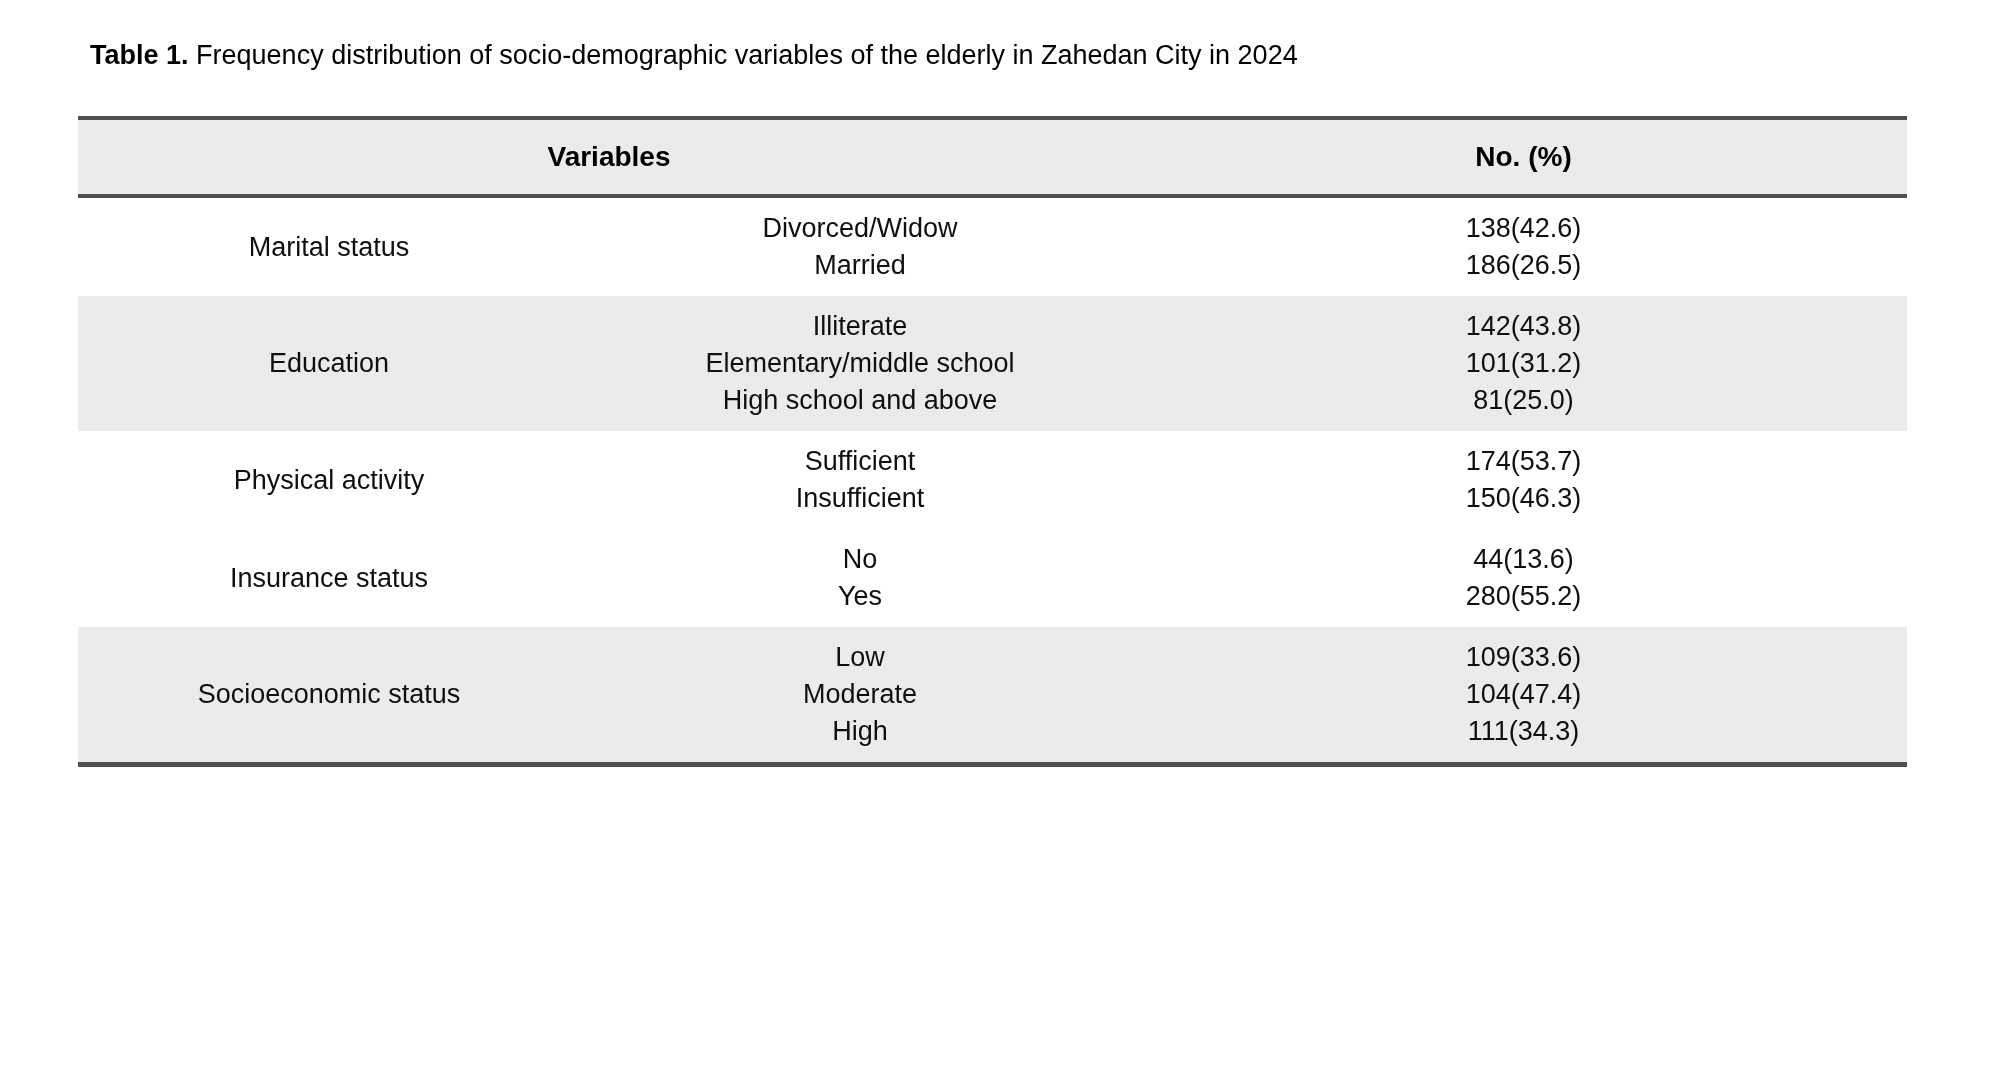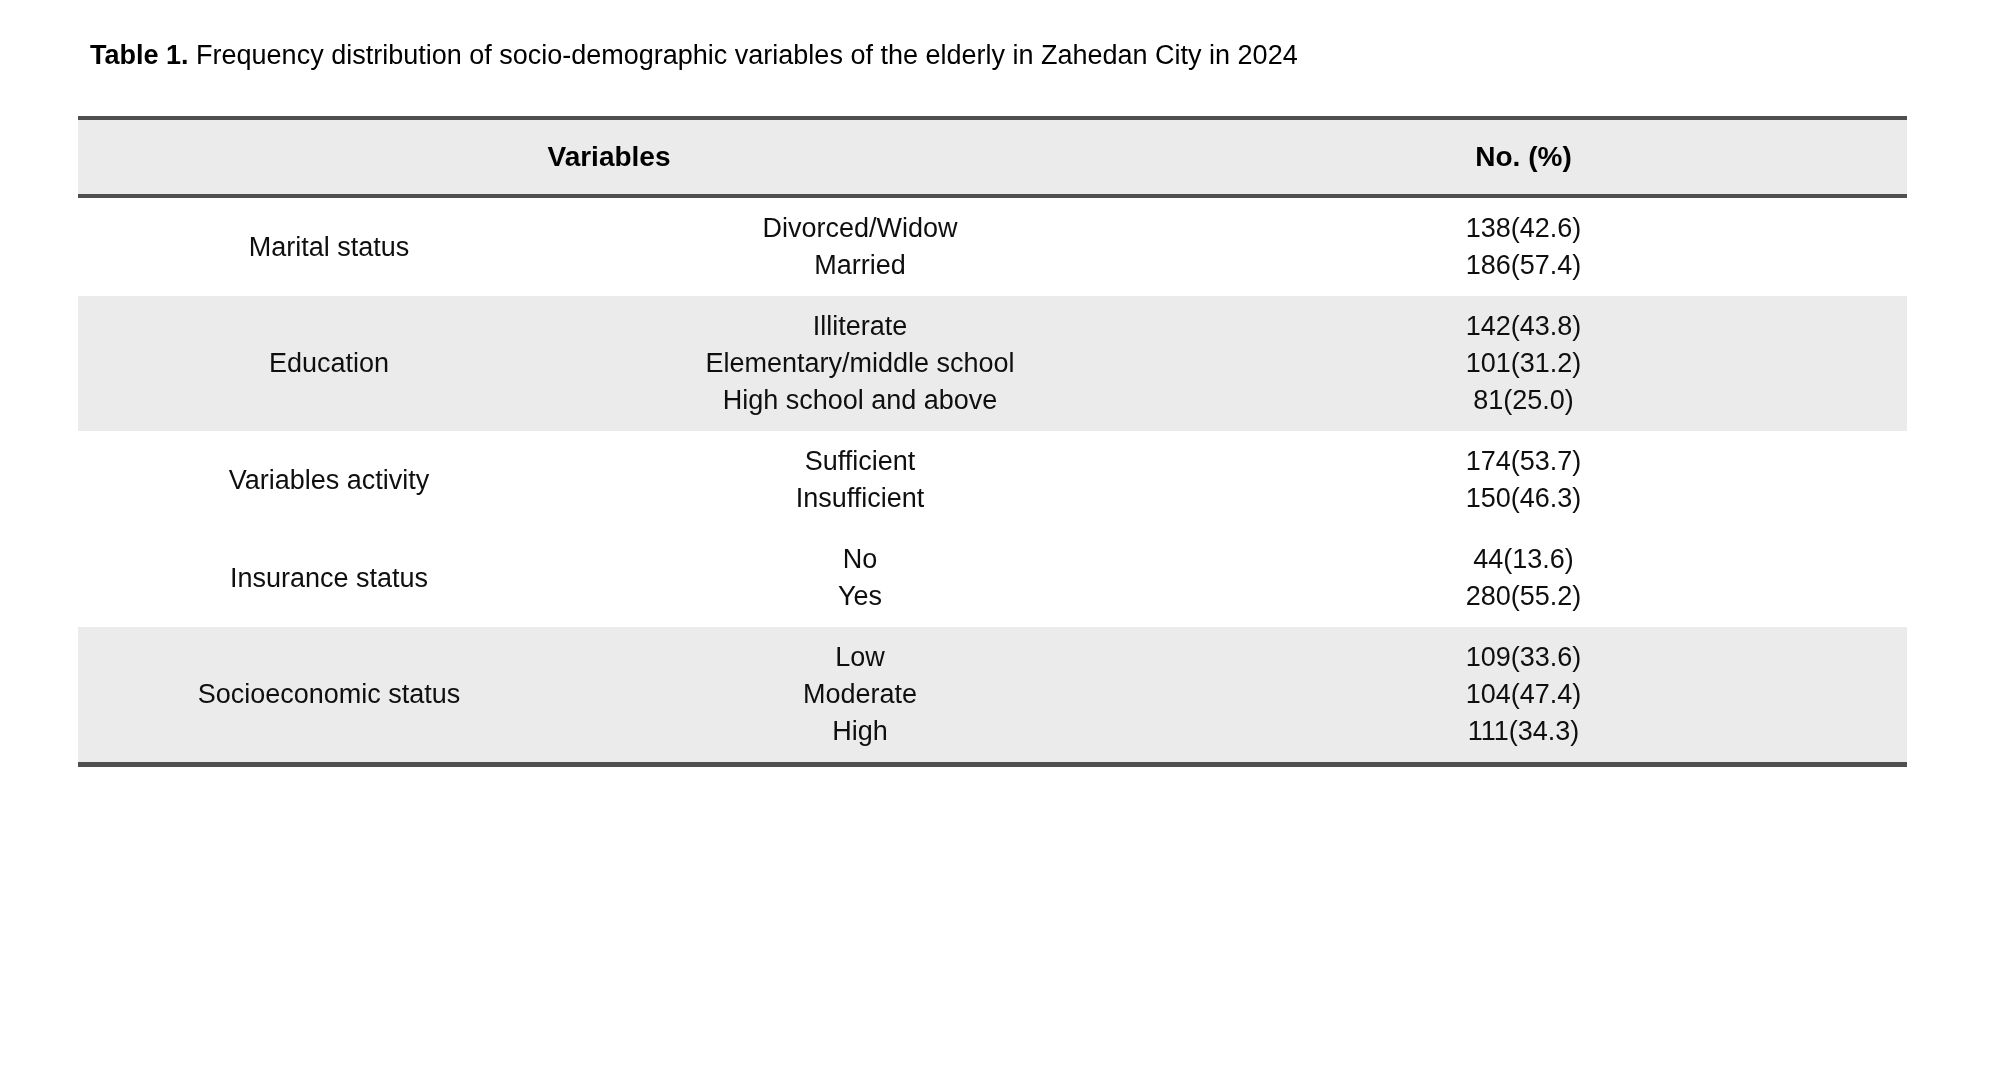--- a/index.html
+++ b/index.html
@@ -83,38 +83,38 @@
     </thead>
     <tbody id="table-body">
         <tr>
           <td>Marital status</td>
           <td>
             <span class="cell-line">Divorced/Widow</span>
             <span class="cell-line">Married</span>
           </td>
           <td>
             <span class="cell-line">138(42.6)</span>
-            <span class="cell-line">186(57.4)</span>
+            <span class="cell-line">186(26.5)</span>
           </td>
         </tr>
         <tr class="striped">
           <td>Education</td>
           <td>
             <span class="cell-line">Illiterate</span>
             <span class="cell-line">Elementary/middle school</span>
             <span class="cell-line">High school and above</span>
           </td>
           <td>
             <span class="cell-line">142(43.8)</span>
             <span class="cell-line">101(31.2)</span>
             <span class="cell-line">81(25.0)</span>
           </td>
         </tr>
         <tr>
-          <td>Variables activity</td>
+          <td>Physical activity</td>
           <td>
             <span class="cell-line">Sufficient</span>
             <span class="cell-line">Insufficient</span>
           </td>
           <td>
             <span class="cell-line">174(53.7)</span>
             <span class="cell-line">150(46.3)</span>
           </td>
         </tr>
         <tr>

